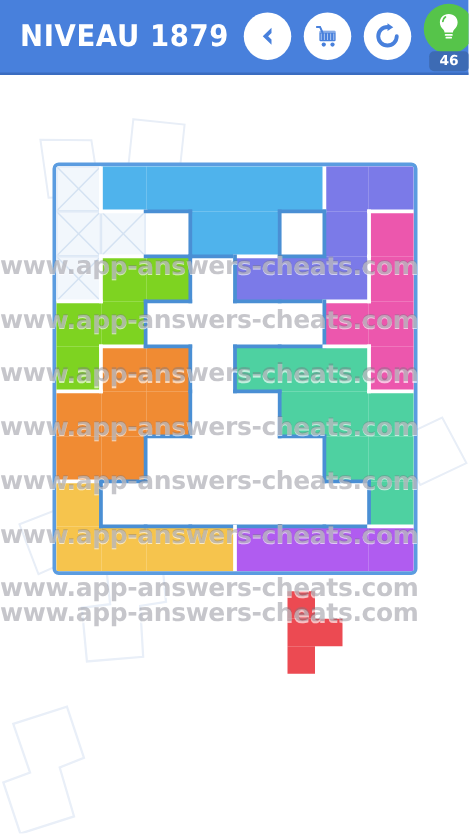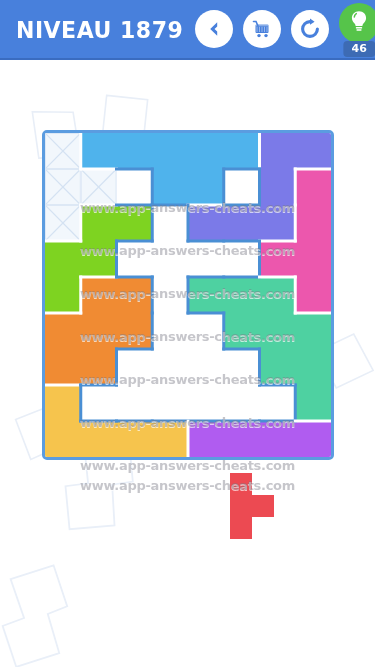--- a/index.html
+++ b/index.html
@@ -164,24 +164,24 @@
   #watermark-layer {
     position: absolute;
     left: 0; top: 0;
     width: 375px;
     height: 667px;
     pointer-events: none;
     z-index: 40;
   }
   .wm {
     position: absolute;
-    width: 375px;
-    text-align: center;
+    width: 297px;
+    text-align: left;
     color: rgba(120,120,130,0.42);
-    font-size: 13px;
+    font-size: 20px;
     font-weight: bold;
     font-family: "DejaVu Sans", sans-serif;
     letter-spacing: -0.3px;
     text-shadow: 0 1px 0 rgba(255,255,255,0.65);
     white-space: nowrap;
   }
 </style>
 </head>
 <body>
 

